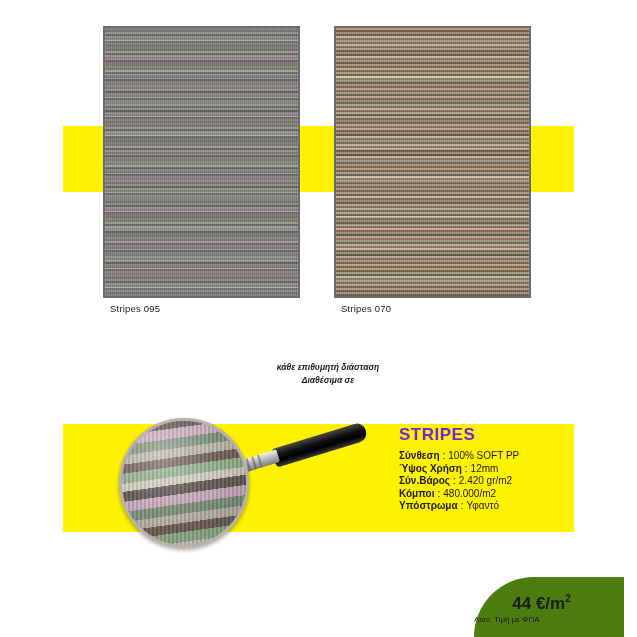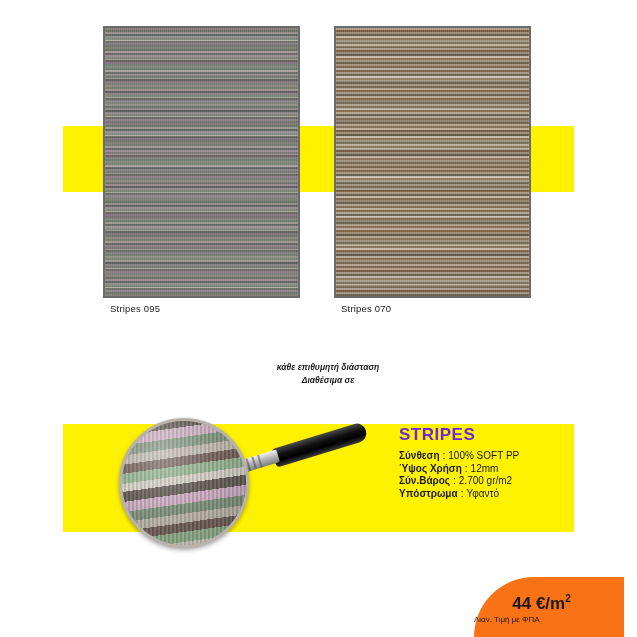--- a/index.html
+++ b/index.html
@@ -296,21 +296,21 @@
   .spec-key { font-weight: bold; }
   .spec-sep { padding: 0 3px; }
 
   
   .price-badge {
     position: absolute;
     left: 474px;
     top: 577px;
     width: 150px;
     height: 60px;
-    background: #f97316;
+    background: #4d7c0f;
     border-radius: 75px 0 0 0;
   }
   .price-main {
     position: absolute;
     left: 0; top: 16px;
     width: 135px;
     text-align: center;
     font-size: 17px;
     font-weight: bold;
     color: #1a1a1a;
@@ -371,21 +371,24 @@
   <div class="spec">
     <div class="spec-title">STRIPES</div>
 
     <div class="spec-row">
       <span class="spec-key">Σύνθεση</span><span class="spec-sep">:</span><span>100% SOFT PP</span>
     </div>
     <div class="spec-row">
       <span class="spec-key">Ύψος Χρήση</span><span class="spec-sep">:</span><span>12mm</span>
     </div>
     <div class="spec-row">
-      <span class="spec-key">Σύν.Βάρος</span><span class="spec-sep">:</span><span>2.700 gr/m2</span>
+      <span class="spec-key">Σύν.Βάρος</span><span class="spec-sep">:</span><span>2.420 gr/m2</span>
+    </div>
+    <div class="spec-row">
+      <span class="spec-key">Κόμποι</span><span class="spec-sep">:</span><span>480.000/m2</span>
     </div>
     <div class="spec-row">
       <span class="spec-key">Υπόστρωμα</span><span class="spec-sep">:</span><span>Υφαντό</span>
     </div>
   </div>
 
   <div class="price-badge">
     <div class="price-main"><span>44 €/m</span><sup>2</sup></div>
     <div class="price-sub">Λιαν. Τιμή με ΦΠΑ</div>
   </div>

